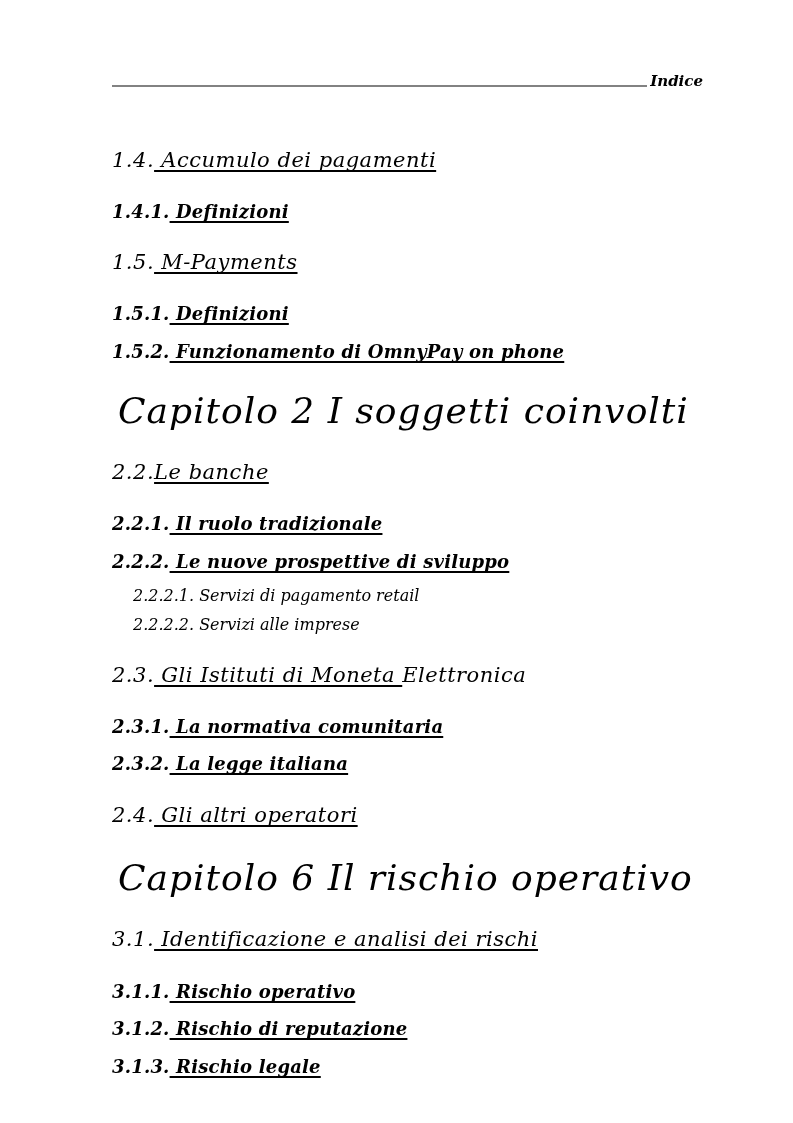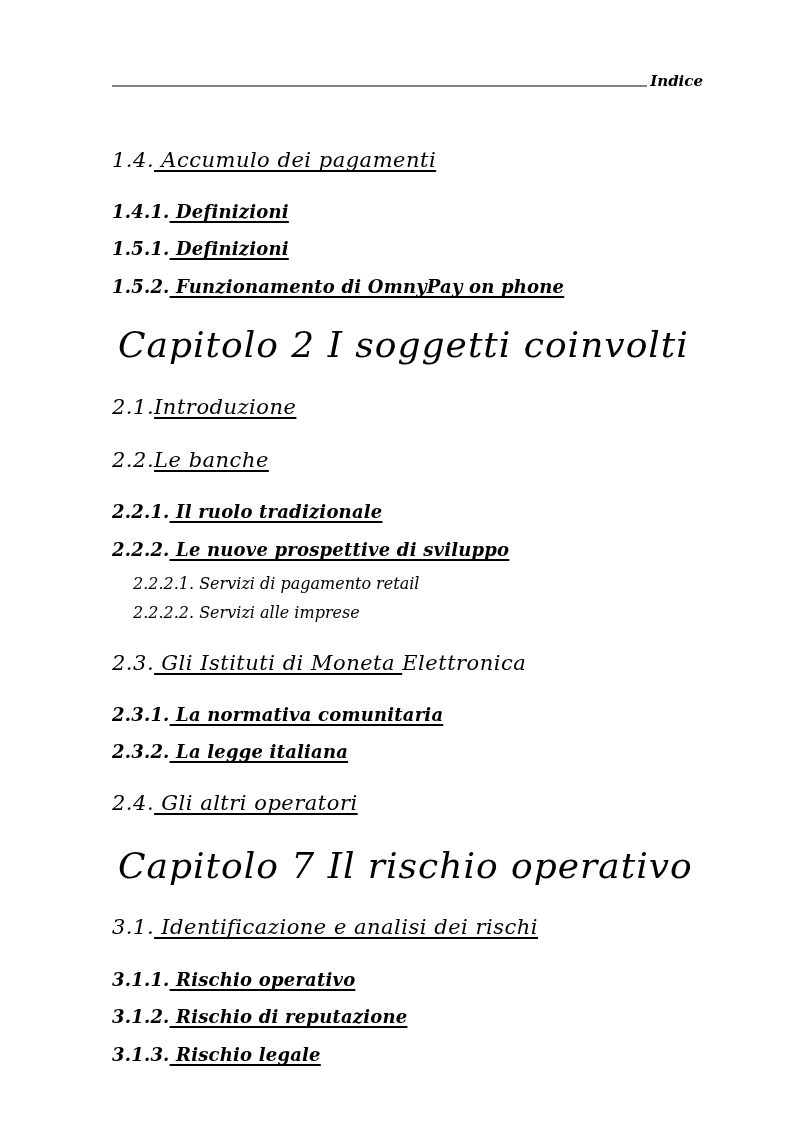--- a/index.html
+++ b/index.html
@@ -80,32 +80,32 @@
 
 <div class="page">
   <div class="page-header">
     <div class="header-rule"></div>
     <div class="header-label">Indice</div>
   </div>
 
   <div class="toc">
       <div class="entry l1"><span class="num">1.4.</span><span class="title u"> Accumulo dei pagamenti</span><span class="tail"></span></div>
       <div class="entry l2"><span class="num">1.4.1.</span><span class="title u"> Definizioni</span><span class="tail"></span></div>
+      <div class="entry l1"><span class="num">1.5.</span><span class="title u"> M-Payments</span><span class="tail"></span></div>
       <div class="entry l2"><span class="num">1.5.1.</span><span class="title u"> Definizioni</span><span class="tail"></span></div>
       <div class="entry l2"><span class="num">1.5.2.</span><span class="title u"> Funzionamento di OmnyPay on phone</span><span class="tail"></span></div>
       <div class="entry h0"><span class="num"></span><span class="title">Capitolo 2 I soggetti coinvolti</span><span class="tail"></span></div>
-      <div class="entry l1"><span class="num">2.1.</span><span class="title u">Introduzione</span><span class="tail"></span></div>
       <div class="entry l1"><span class="num">2.2.</span><span class="title u">Le banche</span><span class="tail"></span></div>
       <div class="entry l2"><span class="num">2.2.1.</span><span class="title u"> Il ruolo tradizionale</span><span class="tail"></span></div>
       <div class="entry l2"><span class="num">2.2.2.</span><span class="title u"> Le nuove prospettive di sviluppo</span><span class="tail"></span></div>
       <div class="entry l3"><span class="num">2.2.2.1.</span><span class="title"> Servizi di pagamento retail</span><span class="tail"></span></div>
       <div class="entry l3"><span class="num">2.2.2.2.</span><span class="title"> Servizi alle imprese</span><span class="tail"></span></div>
       <div class="entry l1"><span class="num">2.3.</span><span class="title u"> Gli Istituti di Moneta </span><span class="tail">Elettronica</span></div>
       <div class="entry l2"><span class="num">2.3.1.</span><span class="title u"> La normativa comunitaria</span><span class="tail"></span></div>
       <div class="entry l2"><span class="num">2.3.2.</span><span class="title u"> La legge italiana</span><span class="tail"></span></div>
       <div class="entry l1"><span class="num">2.4.</span><span class="title u"> Gli altri operatori</span><span class="tail"></span></div>
-      <div class="entry h0"><span class="num"></span><span class="title">Capitolo 7 Il rischio operativo</span><span class="tail"></span></div>
+      <div class="entry h0"><span class="num"></span><span class="title">Capitolo 6 Il rischio operativo</span><span class="tail"></span></div>
       <div class="entry l1"><span class="num">3.1.</span><span class="title u"> Identificazione e analisi dei rischi</span><span class="tail"></span></div>
       <div class="entry l2"><span class="num">3.1.1.</span><span class="title u"> Rischio operativo</span><span class="tail"></span></div>
       <div class="entry l2"><span class="num">3.1.2.</span><span class="title u"> Rischio di reputazione</span><span class="tail"></span></div>
       <div class="entry l2"><span class="num">3.1.3.</span><span class="title u"> Rischio legale</span><span class="tail"></span></div>
     </div>
 </div>
 
 </body></html>

